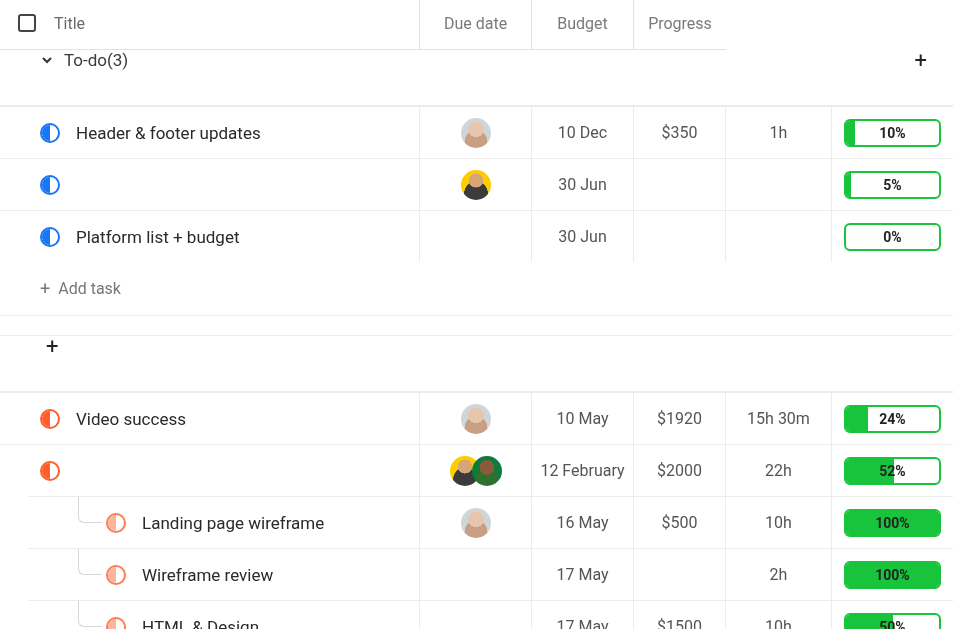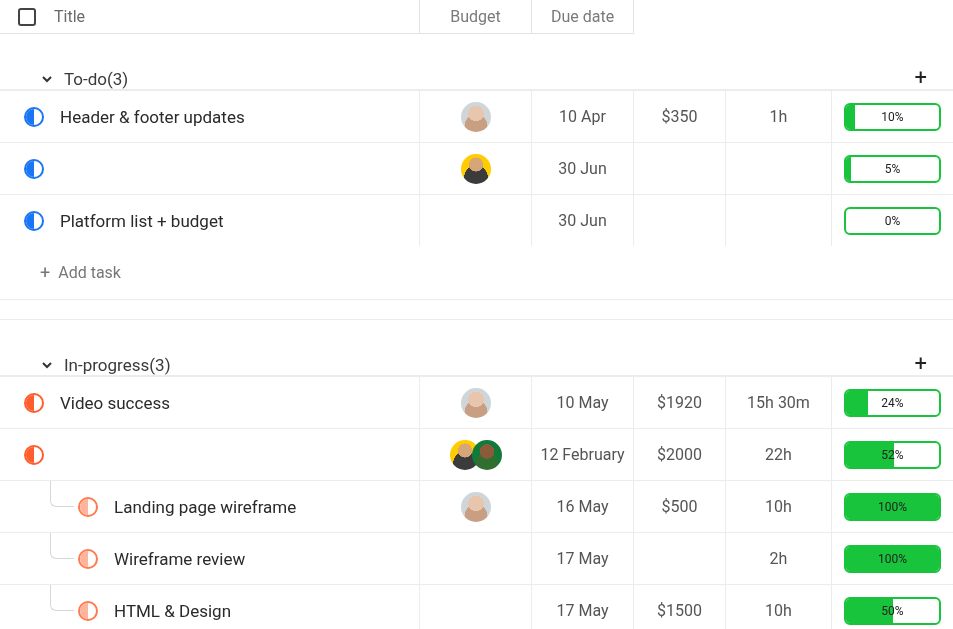--- a/index.html
+++ b/index.html
@@ -15,41 +15,40 @@
     display: grid;
     grid-template-columns: 420px 112px 102px 92px 106px 1fr;
   }
   .hcell {
     border-bottom: 1px solid #e2e2e2;
     border-right: 1px solid #e2e2e2;
     padding: 14px 10px;
     font-size: 16px;
     color: #7a7a7a;
     display: flex;
-    align-items: center;
     justify-content: center;
-    height: 34px;
+    height: 50px;
   }
   .hcell.title {
     justify-content: flex-start;
     gap: 18px;
     padding-left: 18px;
     color: #6a6a6a;
   }
   .hcell.last { border-right: none; }
   .checkbox {
     width: 18px; height: 18px;
     border: 2px solid #444;
     border-radius: 3px;
     background: #fff;
   }
   .group-row {
     grid-column: 1 / -1;
     display: flex;
-    align-items: flex-end;
+    align-items: flex-start;
     justify-content: space-between;
     height: 56px;
     padding-left: 40px;
     padding-right: 20px;
     border-bottom: 1px solid #ececec;
   }
   .group-left {
     display: flex;
     align-items: center;
     gap: 10px;
@@ -78,27 +77,28 @@
     display: flex;
     align-items: center;
     justify-content: center;
     font-size: 16px;
     color: #555;
     position: relative;
   }
   .cell.last { border-right: none; padding: 0 12px; }
   .cell.title-cell {
     justify-content: flex-start;
-    padding-left: 24px;
+    padding-left: 40px;
     gap: 16px;
     color: #2a2a2a;
     font-size: 17px;
   }
   .cell.title-cell.sub {
     padding-left: 78px;
+    margin-left: 28px;
   }
   .cell.title-cell.sub .tree-connector {
     position: absolute;
     left: 50px;
     top: 0;
     bottom: 50%;
     width: 24px;
     border-left: 1px solid #d7d7d7;
     border-bottom: 1px solid #d7d7d7;
     border-bottom-left-radius: 6px;
@@ -133,21 +133,21 @@
   .progress-bar {
     width: 100%; height: 28px; border: 2px solid #17c43b; border-radius: 6px;
     position: relative; background: #fff; overflow: hidden;
   }
   .progress-fill {
     position: absolute; left: 0; top: 0; bottom: 0; background: #17c43b;
   }
   .progress-label {
     position: absolute; left: 0; right: 0; top: 0; bottom: 0;
     display: flex; align-items: center; justify-content: center;
-    font-size: 12px; font-weight: 400; color: #222;
+    font-size: 14px; font-weight: 700; color: #222;
   }
   .addtask-row {
     grid-column: 1 / -1;
     display: flex;
     align-items: center;
     gap: 8px;
     height: 54px;
     padding-left: 40px;
     font-size: 16px;
     color: #777;
@@ -164,22 +164,23 @@
 </style>
 </head>
 <body>
 
 <div class="grid">
 
   <div class="hcell title">
     <span class="checkbox"></span>
     <span>Title</span>
   </div>
+  <div class="hcell">Due date</div>
   <div class="hcell">Budget</div>
-  <div class="hcell">Due date</div>
+  <div class="hcell last">Progress</div>
 
   <div class="group-row">
     <div class="group-left">
       <span class="chev">
         <svg viewBox="0 0 12 12" width="12" height="12">
             <polyline points="2,4 6,8 10,4"></polyline>
           </svg>
       </span>
       <span>To-do(3)</span>
     </div>
@@ -187,21 +188,21 @@
   </div>
 
   <div class="row">
     <div class="cell title-cell">
       <span class="status-circle blue"></span>
       <span>Header &amp; footer updates</span>
     </div>
     <div class="cell">
       <span class="avatar a1"></span>
     </div>
-    <div class="cell">10 Apr</div>
+    <div class="cell">10 Dec</div>
     <div class="cell">$350</div>
     <div class="cell">1h</div>
     <div class="cell last">
       <div class="progress-bar">
           <div class="progress-fill" style="width:10%"></div>
           <div class="progress-label">10%</div>
         </div>
     </div>
   </div>
 
@@ -241,28 +242,20 @@
   </div>
 
   <div class="addtask-row">
     <span class="plus-sm">+</span>
     <span>Add task</span>
   </div>
 
   <div class="spacer-row"></div>
 
   <div class="group-row">
-    <div class="group-left">
-      <span class="chev">
-        <svg viewBox="0 0 12 12" width="12" height="12">
-            <polyline points="2,4 6,8 10,4"></polyline>
-          </svg>
-      </span>
-      <span>In-progress(3)</span>
-    </div>
     <span class="plus-icon">+</span>
   </div>
 
   <div class="row">
     <div class="cell title-cell">
       <span class="status-circle orange"></span>
       <span>Video success</span>
     </div>
     <div class="cell">
       <span class="avatar a1"></span>

